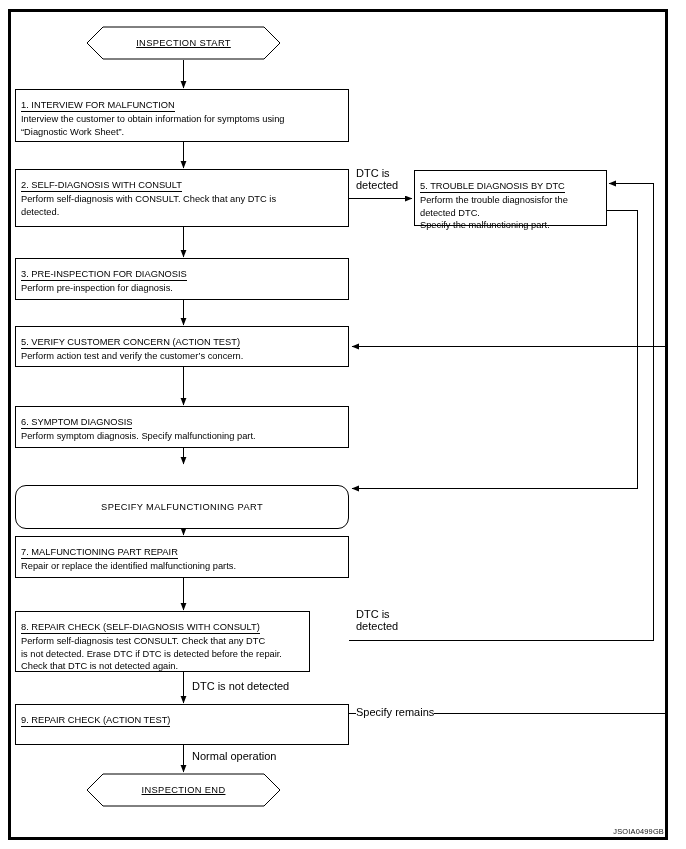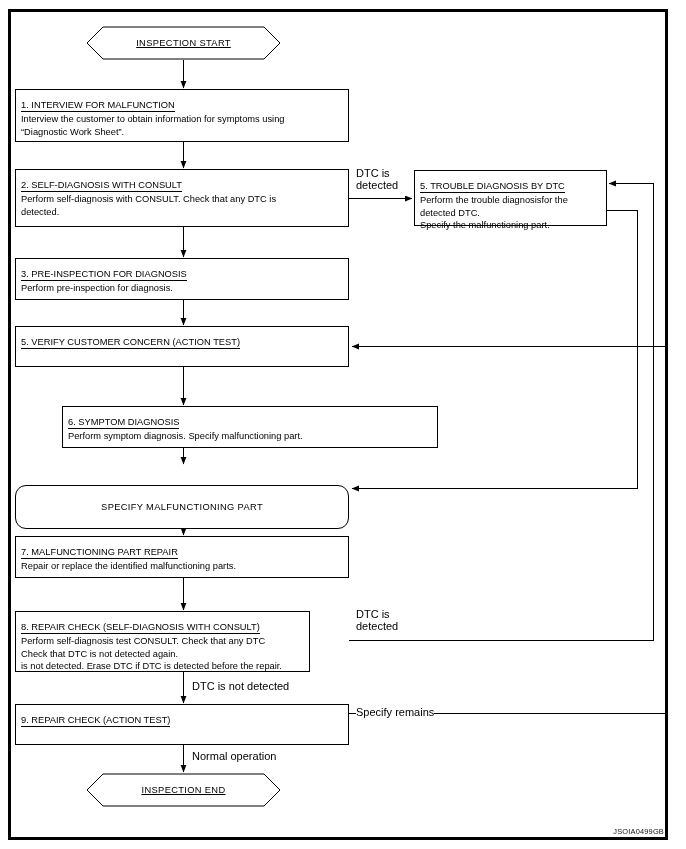--- a/index.html
+++ b/index.html
@@ -181,48 +181,49 @@
     <div class="pline">detected.</div>
   </div>
 
   <div class="pbox" style="left:15px; top:258px; width:334px; height:42px;">
     <div class="ptitle">3. PRE-INSPECTION FOR DIAGNOSIS</div>
     <div class="pline">Perform pre-inspection for diagnosis.</div>
   </div>
 
   <div class="pbox" style="left:15px; top:326px; width:334px; height:41px;">
     <div class="ptitle">5. VERIFY CUSTOMER CONCERN (ACTION TEST)</div>
+    <div class="pline">Perform action test and verify the customer’s concern.</div>
   </div>
 
   <div class="pbox" style="left:414px; top:170px; width:193px; height:56px;">
     <div class="ptitle">5. TROUBLE DIAGNOSIS BY DTC</div>
     <div class="pline">Perform the trouble diagnosisfor the</div>
     <div class="pline">detected DTC.</div>
     <div class="pline">Specify the malfunctioning part.</div>
   </div>
 
-  <div class="pbox" style="left:15px; top:406px; width:376px; height:42px;margin-left:47px;">
+  <div class="pbox" style="left:15px; top:406px; width:334px; height:42px;">
     <div class="ptitle">6. SYMPTOM DIAGNOSIS </div>
     <div class="pline">Perform symptom diagnosis. Specify malfunctioning part.</div>
   </div>
 
   <div class="rbox" style="left:15px; top:466px; width:334px; height:44px;margin-top:19px;">
     <span>SPECIFY MALFUNCTIONING PART</span>
   </div>
 
   <div class="pbox" style="left:15px; top:536px; width:334px; height:42px;">
     <div class="ptitle">7. MALFUNCTIONING PART REPAIR </div>
     <div class="pline">Repair or replace the identified malfunctioning parts.</div>
   </div>
 
   <div class="pbox" style="left:15px; top:611px; width:295px; height:61px;">
     <div class="ptitle">8. REPAIR CHECK (SELF-DIAGNOSIS WITH CONSULT)</div>
     <div class="pline">Perform self-diagnosis test CONSULT. Check that any DTC</div>
+    <div class="pline">is not detected. Erase DTC if DTC is detected before the repair.</div>
     <div class="pline">Check that DTC is not detected again.</div>
-    <div class="pline">is not detected. Erase DTC if DTC is detected before the repair.</div>
   </div>
 
   <div class="pbox" style="left:15px; top:704px; width:334px; height:41px;">
     <div class="ptitle">9. REPAIR CHECK (ACTION TEST)</div>
   </div>
 
   <div class="hexwrap" style="left:86px; top:773px; width:195px; height:34px;">
     <svg width="195" height="34" viewBox="0 0 195 34" xmlns="http://www.w3.org/2000/svg">
       <polygon points="17,1 178,1 194,17 178,33 17,33 1,17" fill="#ffffff" stroke="#000000" stroke-width="1"></polygon>
     </svg>

